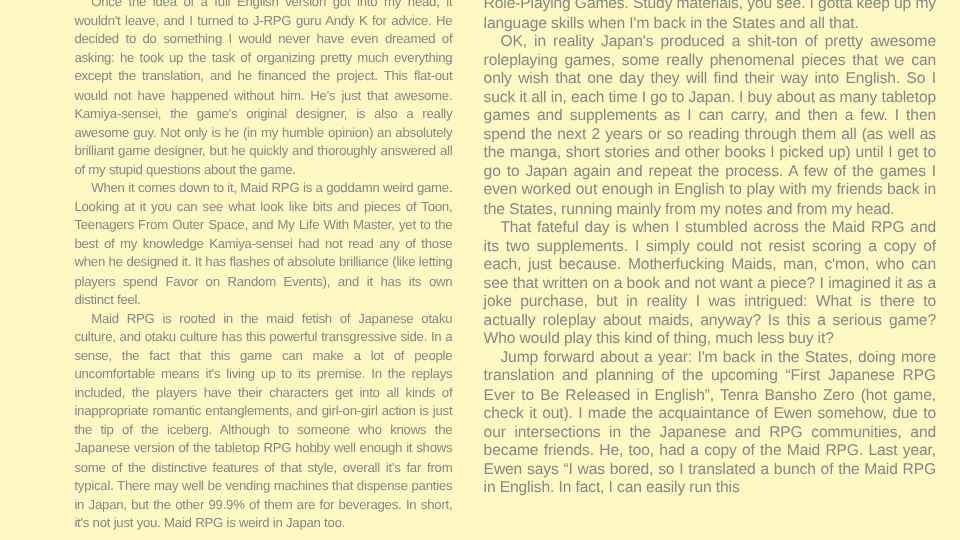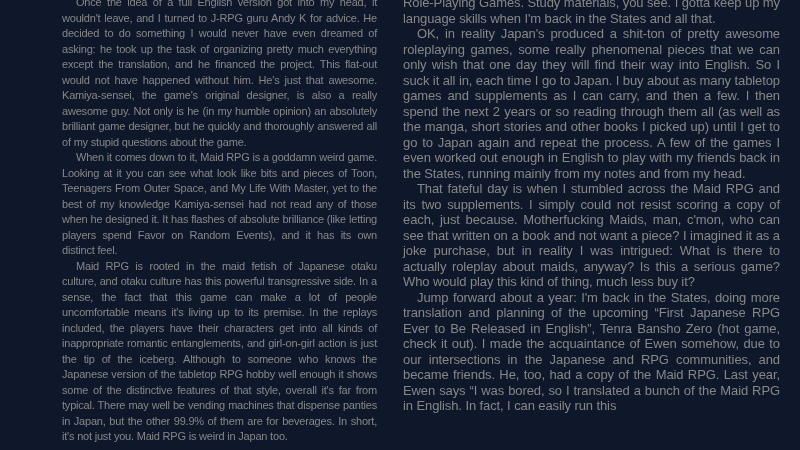--- a/index.html
+++ b/index.html
@@ -4,21 +4,21 @@
 <style>
   html, body {
     margin: 0;
     padding: 0;
     background: #ffffff;
   }
   .page {
     position: relative;
     width: 800px;
     height: 450px;
-    background: #0f172a;
+    background: #fef9c3;
     overflow: hidden;
     font-family: "Liberation Sans", sans-serif;
   }
   .col {
     position: absolute;
     top: -5px;
     color: #878787;
     text-align: justify;
     filter: blur(0.2px);
   }

